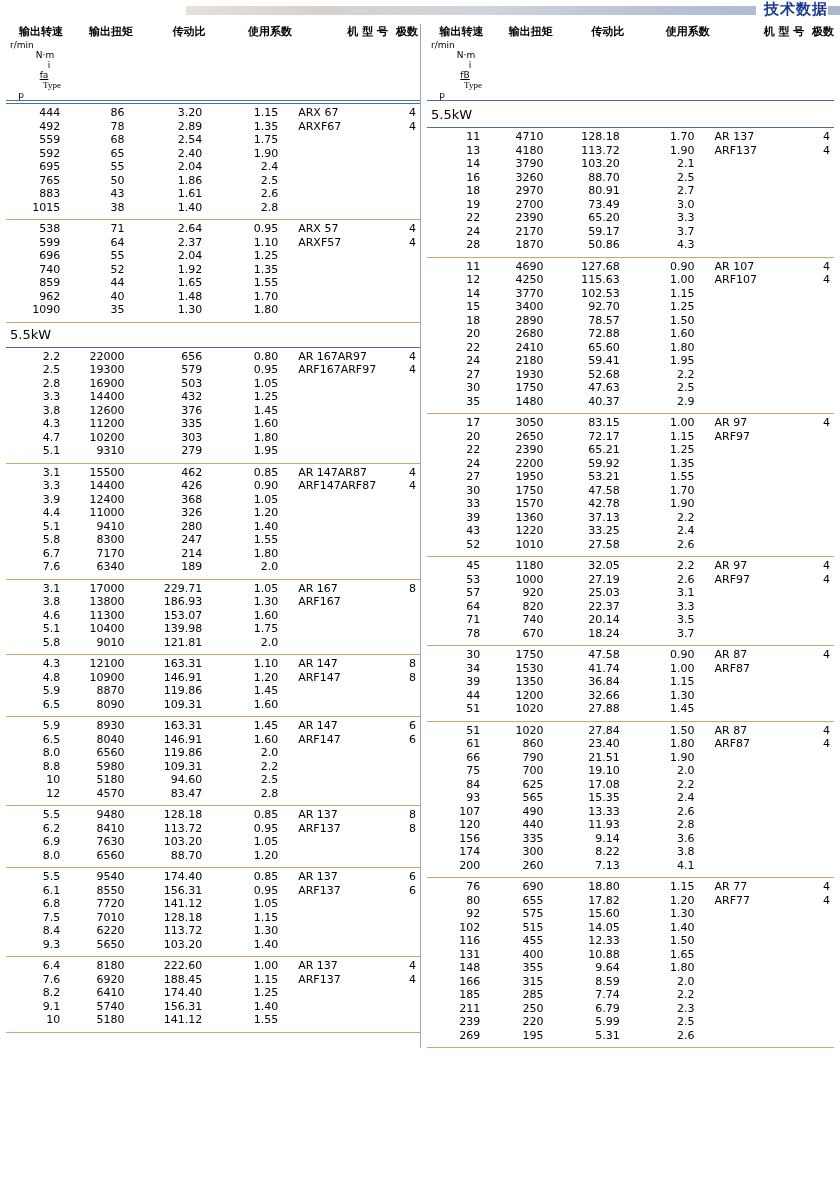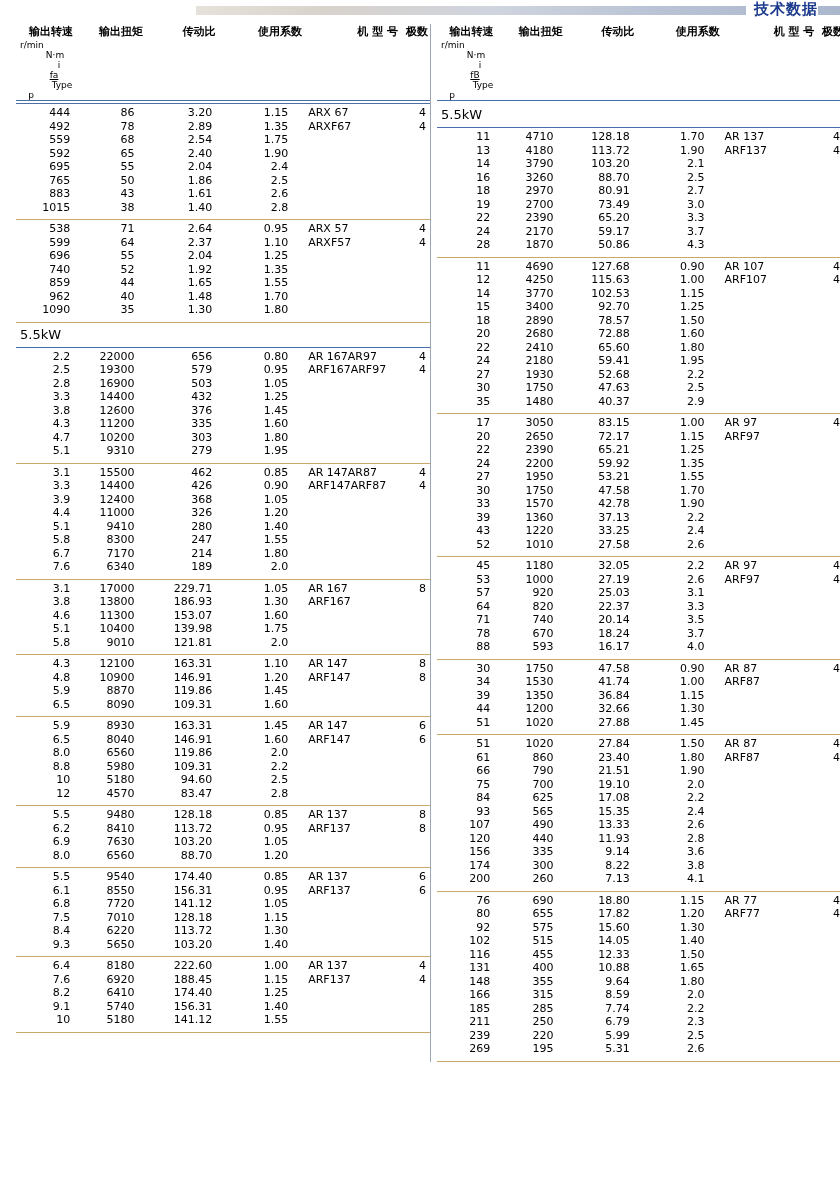--- a/index.html
+++ b/index.html
@@ -5,21 +5,21 @@
   html,body{margin:0;padding:0;}
   body{
     width:840px;height:1181px;
     background:#ffffff;
     font-family:"DejaVu Sans","Liberation Sans",sans-serif;
     font-size:11px;
     color:#000;
     position:relative;
     overflow:hidden;
   }
-  .page{position:relative;width:840px;height:1181px;box-sizing:border-box;padding:0 16px;}
+  .page{position:relative;width:840px;height:1181px;box-sizing:border-box;padding:0 6px;}
 
   
   .banner{position:relative;height:24px;}
   .banner .bar{
     position:absolute;left:180px;top:6px;width:660px;height:9px;
     background:linear-gradient(to right,#e7e1dc 0%,#d8d2cc 20%,#cfd4de 45%,#b9c3d4 70%,#a9b6cc 100%);
   }
   .banner .title{
     position:absolute;right:6px;top:0px;
     font-size:15px;font-weight:bold;color:#1b3a8c;
@@ -52,21 +52,21 @@
   .hdr .c4{width:76px;}
   .hdr .c5{width:80px;text-align:right;}
   .hdr .c6{width:30px;text-align:right;}
 
   .subhdr{display:flex;font-size:9px;flex-direction:column;}
   .subhdr div{text-align:center;}
   .subhdr .c1{width:70px;text-align:left;padding-left:4px;}
   .subhdr .c2{width:70px;text-align:center;padding-left:4px;}
   .subhdr .c3{width:86px;}
   .subhdr .c4{width:76px;text-decoration:underline;}
-  .subhdr .c5{width:80px;}
+  .subhdr .c5{width:80px;font-family:Liberation Serif, serif;}
   .subhdr .c6{width:30px;}
 
   .power{font-size:13px;padding:4px 0 3px 4px;}
 
   .block{padding-top:2px;padding-bottom:3px;}
   .sep{border-bottom:1px solid #c9a86a;margin:2px 0 0 0;}
   .sep.blue{border-bottom:1px solid #4a6ea9;}
 
   .row{display:flex;line-height:13.5px;white-space:nowrap;}
   .row div{font-size:11px;}
@@ -938,28 +938,20 @@
               <div class="c6"></div>
             </div>
             <div class="row">
               <div class="c1">78</div>
               <div class="c2">670</div>
               <div class="c3">18.24</div>
               <div class="c4">3.7</div>
               <div class="c5"></div>
               <div class="c6"></div>
             </div>
-            <div class="row">
-              <div class="c1">88</div>
-              <div class="c2">593</div>
-              <div class="c3">16.17</div>
-              <div class="c4">4.0</div>
-              <div class="c5"></div>
-              <div class="c6"></div>
-            </div>
           </div>
           <div class="sep"></div>
           <div class="block">
             <div class="row">
               <div class="c1">30</div>
               <div class="c2">1750</div>
               <div class="c3">47.58</div>
               <div class="c4">0.90</div>
               <div class="c5">AR  87</div>
               <div class="c6">4</div>

